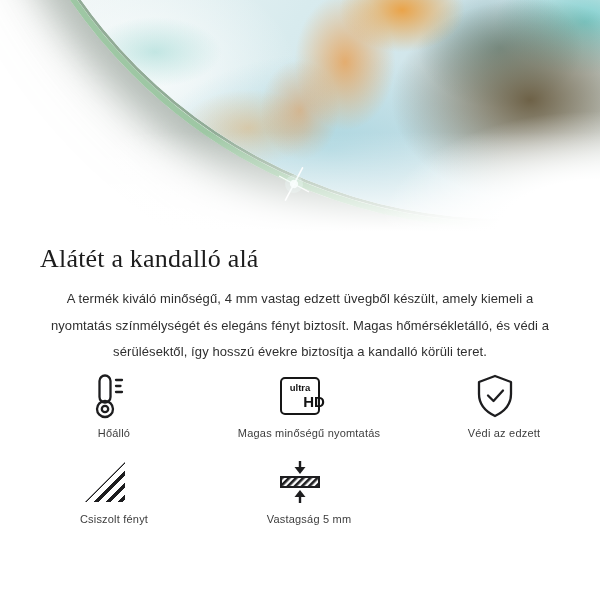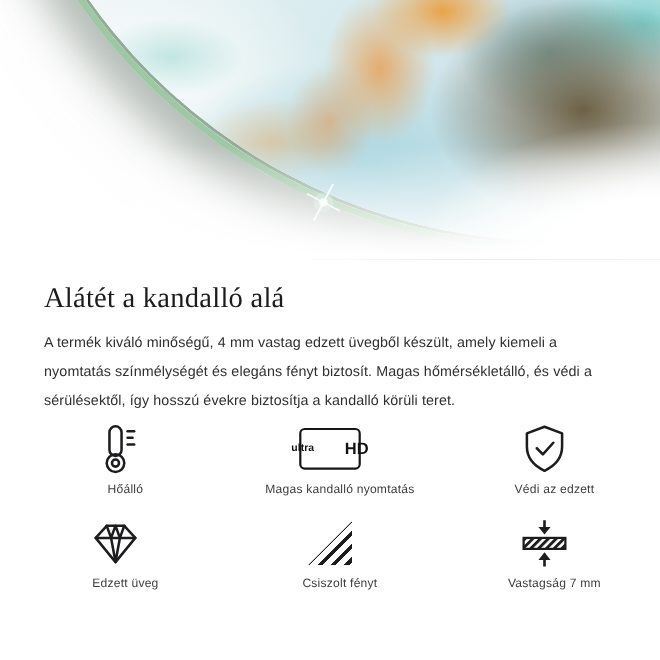--- a/index.html
+++ b/index.html
@@ -48,45 +48,45 @@
   .hero-fade {
     position:absolute; inset:0; z-index:4; pointer-events:none;
     background:
       radial-gradient(280px 160px at 595px 236px, #ffffff 35%, rgba(255,255,255,0) 78%),
       linear-gradient(to bottom, rgba(255,255,255,0) 56%, rgba(255,255,255,0.55) 80%, #ffffff 98%);
   }
 
   
   .content { padding:0 40px; }
   h1 {
-    margin-top:16px;
+    margin-top:4px;
     font-family:"Liberation Serif", "DejaVu Serif", serif;
     font-weight:400; font-size:26px; line-height:37px; color:#1c1c1c;
     letter-spacing:0.2px;
   }
   .body-text {
     margin-top:9px; width:520px;
-    font-size:13px; line-height:2.05; color:#2f2f2f; letter-spacing:0.1px;
+    font-size:13px; line-height:2.05; color:#2f2f2f; letter-spacing:0.1px;text-align:center;
   }
 
   
   .features {
     margin-top:7px; padding:0 40px;
     display:grid; grid-template-columns:130px 1fr 130px; row-gap:20px;
   }
   .feature { display:flex; flex-direction:column; align-items:center; }
   .feature .icon-box { height:46px; display:flex; align-items:center; justify-content:center; }
   .feature .label { margin-top:8px; font-size:11px; color:#3d3d3d; letter-spacing:0.2px;padding-left:18px; }
 
   svg.fi { stroke:#1d1d1f; fill:none; stroke-width:2.3; stroke-linecap:round; stroke-linejoin:round; }
 
   
   .uhd {
-    width:56px; height:38px; border:2.5px solid #161616; border-radius:5px;
-    display:flex; align-items:center; justify-content:center;
+    width:40px; height:38px; border:2.5px solid #161616; border-radius:5px;
+    display:flex; flex-direction:column; align-items:center; justify-content:center;
     color:#131313; font-weight:bold; line-height:1;
   }
   .uhd .l1 { font-size:9.5px; }
   .uhd .l2 { font-size:15px; margin-top:1px;margin-left:28px; }
 
   
   .stripes {
     width:40px; height:40px;
     clip-path: polygon(0% 100%, 100% 0%, 100% 100%);
     background: repeating-linear-gradient(135deg, #1d1d1f 0 3.5px, transparent 3.5px 8.5px);
@@ -132,44 +132,33 @@
     <div class="label">Hőálló</div>
   </div>
 
   <div class="feature">
     <div class="icon-box">
       <div class="uhd">
         <span class="l1">ultra</span>
         <span class="l2">HD</span>
       </div>
     </div>
-    <div class="label">Magas kandalló nyomtatás</div>
+    <div class="label">Magas minőségű nyomtatás</div>
   </div>
 
   <div class="feature">
     <div class="icon-box">
       <svg class="fi" width="44" height="46" viewBox="0 0 44 46">
         <path d="M22,3 L38,9 L38,21 C38,31.5 31.5,38.5 22,43 C12.5,38.5 6,31.5 6,21 L6,9 Z"></path>
         <path d="M15,22.5 L20.5,28 L30,17.5"></path>
       </svg>
     </div>
     <div class="label">Védi az edzett</div>
   </div>
 
-  <div class="feature">
-    <div class="icon-box">
-      <svg class="fi" width="46" height="42" viewBox="0 0 46 42" stroke-width="2.1">
-        <path d="M5,16 L15,5 L31,5 L41,16 L23,38 Z"></path>
-        <path d="M5,16 L41,16"></path>
-        <path d="M15,5 L19,16 L23,5 L27,16 L31,5"></path>
-        <path d="M19,16 L23,38 L27,16"></path>
-      </svg>
-    </div>
-    <div class="label">Edzett üveg</div>
-  </div>
 
   <div class="feature">
     <div class="icon-box">
       <div class="stripes"></div>
     </div>
     <div class="label">Csiszolt fényt</div>
   </div>
 
   <div class="feature">
     <div class="icon-box">
@@ -180,16 +169,16 @@
             <rect width="2.6" height="5" fill="#1d1d1f"></rect>
           </pattern>
         </defs>
         <line x1="22" y1="2" x2="22" y2="9" stroke="#1d1d1f" stroke-width="2.4"></line>
         <path d="M16.5,8 L27.5,8 L22,15 Z" fill="#1d1d1f"></path>
         <rect x="3" y="18" width="38" height="10" fill="url(#hatch)" stroke="#1d1d1f" stroke-width="2"></rect>
         <path d="M16.5,38 L27.5,38 L22,31 Z" fill="#1d1d1f"></path>
         <line x1="22" y1="37" x2="22" y2="44" stroke="#1d1d1f" stroke-width="2.4"></line>
       </svg>
     </div>
-    <div class="label">Vastagság 7 mm</div>
+    <div class="label">Vastagság 5 mm</div>
   </div>
 
 </div>
 
 </body></html>

